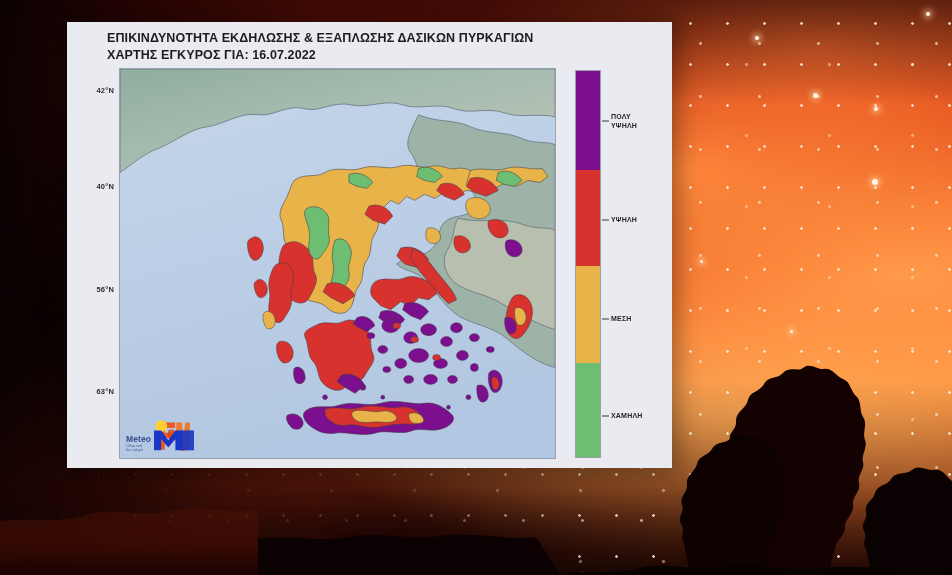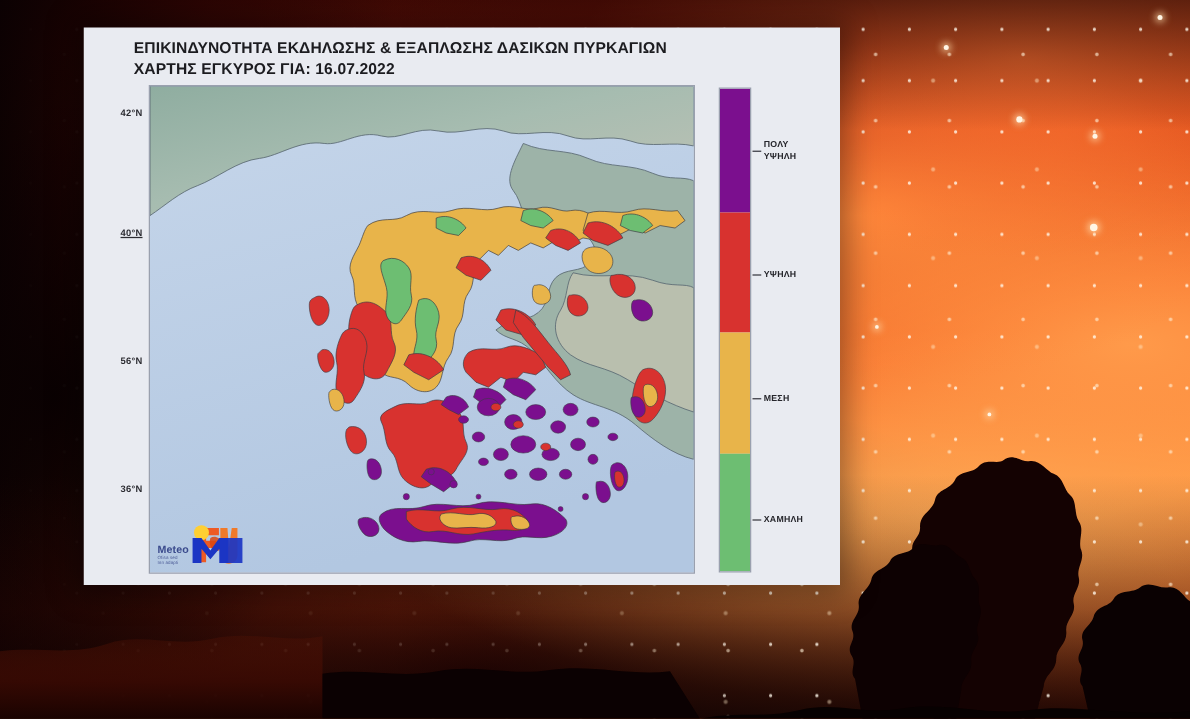--- a/index.html
+++ b/index.html
@@ -153,23 +153,23 @@
 
 <div id="map-card">
 
   <div id="card-title"><span>ΕΠΙΚΙΝΔΥΝΟΤΗΤΑ ΕΚΔΗΛΩΣΗΣ &amp; ΕΞΑΠΛΩΣΗΣ ΔΑΣΙΚΩΝ ΠΥΡΚΑΓΙΩΝ</span>
 <span>ΧΑΡΤΗΣ ΕΓΚΥΡΟΣ ΓΙΑ: 16.07.2022</span></div>
 
   <div id="card-body">
 
     <div id="lat-axis">
       <div class="lat-tick" style="top:3%;">42°N</div>
-      <div class="lat-tick" style="top:27.5%;text-decoration:underline;">40°N</div>
+      <div class="lat-tick" style="top:27.5%;">40°N</div>
       <div class="lat-tick" style="top:54%;">56°N</div>
-      <div class="lat-tick" style="top:80%;">36°N</div>
+      <div class="lat-tick" style="top:80%;">63°N</div>
     </div>
 
     <div id="map-plot">
       <svg viewBox="0 0 437 391" preserveAspectRatio="none">
         <defs>
           <linearGradient id="terr" x1="0" y1="0" x2="1" y2="1">
             <stop offset="0%" stop-color="#8fada0"></stop>
             <stop offset="45%" stop-color="#a6bcb0"></stop>
             <stop offset="100%" stop-color="#c2c3b6"></stop>
           </linearGradient>

